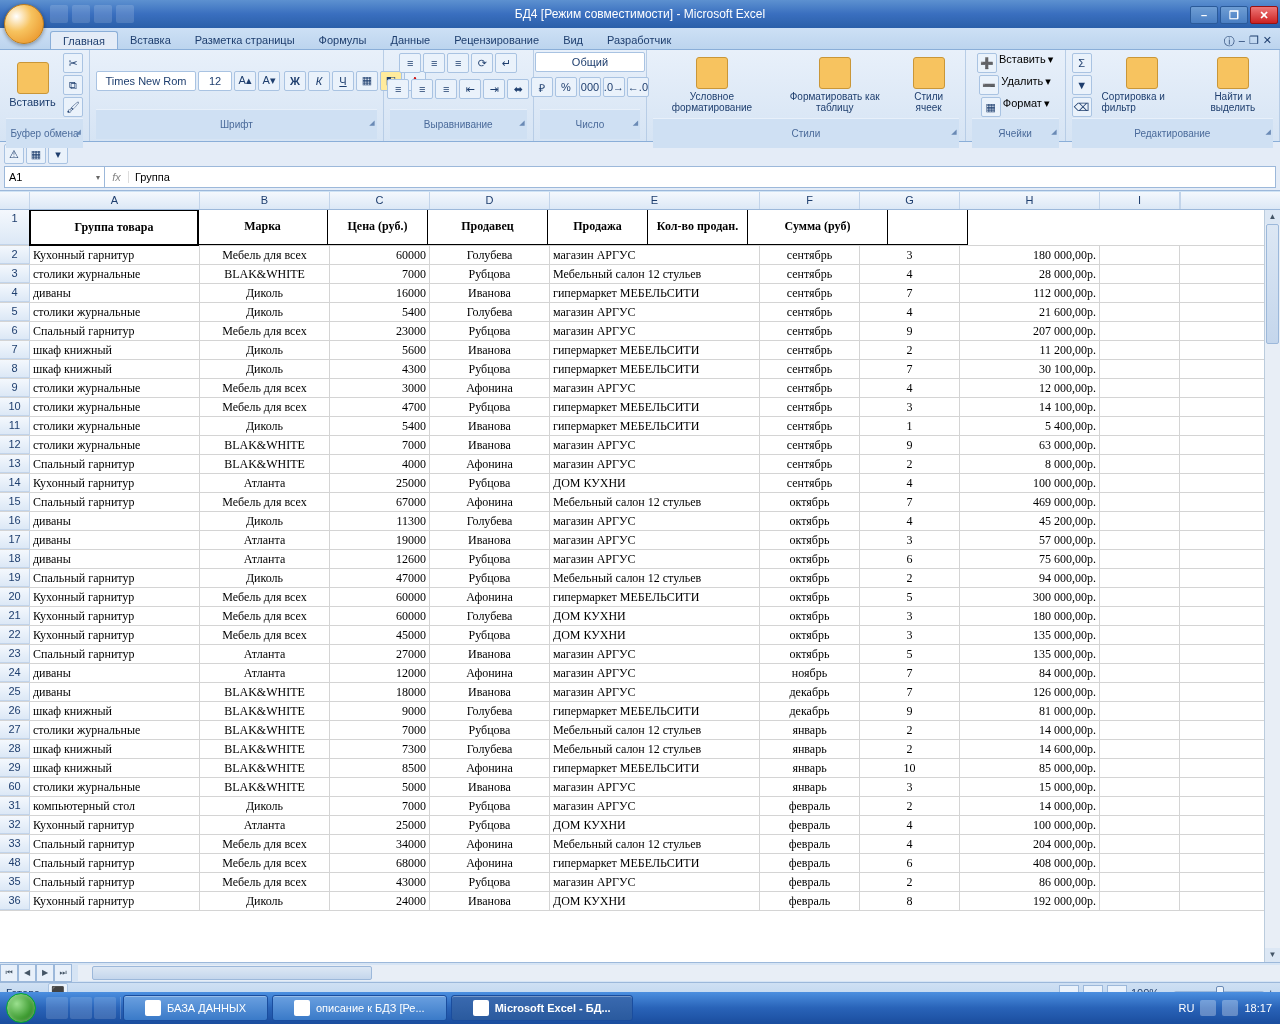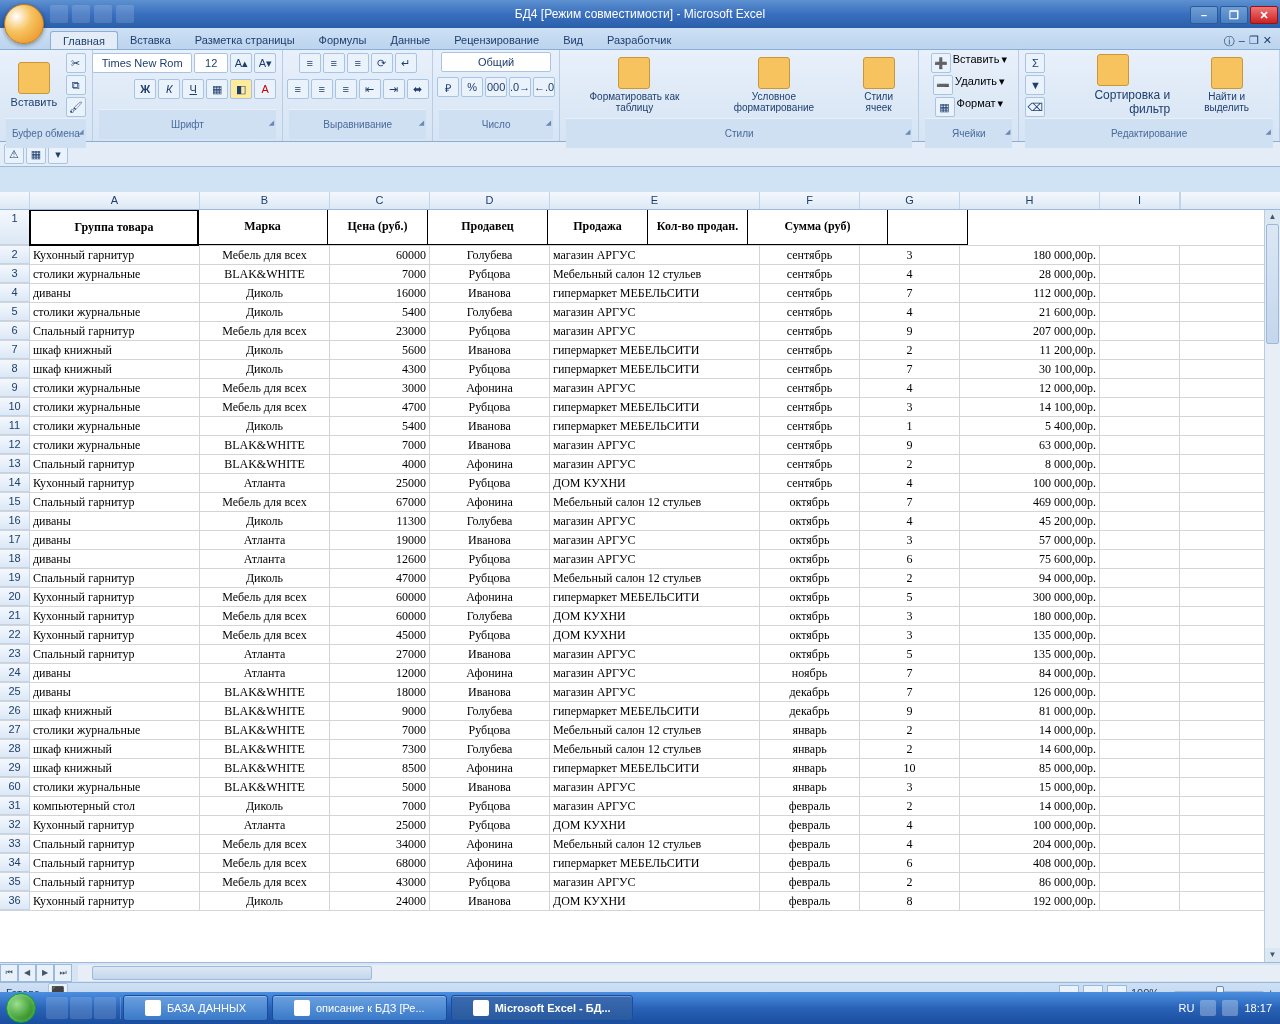--- a/index.html
+++ b/index.html
@@ -139,21 +139,21 @@
         </div>
       <div style="display:flex;flex-direction:column;gap:2px">
         <div class="ico16">✂</div>
         <div class="ico16">⧉</div>
         <div class="ico16">🖌</div>
       </div>
     </div>
     <div class="group-label">Буфер обмена</div>
   </div>
   <div class="group" style="min-width:190px">
-    <div class="group-body" style="flex-direction:column;align-items:flex-end">
+    <div class="group-body" style="align-items:center">
       <div class="smallrow">
         <div class="combo" style="width:100px">Times New Rom</div>
         <div class="combo" style="width:34px">12</div>
         <div class="smallbtn">A▴</div>
         <div class="smallbtn">A▾</div>
       </div>
       <div class="smallrow">
         <div class="smallbtn">
             <b>Ж</b>
           </div>
@@ -200,25 +200,25 @@
         <div class="smallbtn">.0→</div>
         <div class="smallbtn">←.0</div>
       </div>
     </div>
     <div class="group-label">Число</div>
   </div>
   <div class="group" style="min-width:250px">
     <div class="group-body">
       <div class="bigbtn">
           <div class="ico"></div>
-          <span style="text-align:center;font-size:10px">Форматировать как таблицу</span>
+          <span style="text-align:center;font-size:10px">Условное форматирование</span>
         </div>
       <div class="bigbtn">
           <div class="ico"></div>
-          <span style="text-align:center;font-size:10px">Условное форматирование</span>
+          <span style="text-align:center;font-size:10px">Форматировать как таблицу</span>
         </div>
       <div class="bigbtn">
           <div class="ico"></div>
           <span style="text-align:center;font-size:10px">Стили ячеек</span>
         </div>
     </div>
     <div class="group-label">Стили</div>
   </div>
   <div class="group" style="min-width:100px">
     <div class="group-body" style="flex-direction:column;gap:0">
@@ -242,36 +242,41 @@
   </div>
   <div class="group" style="min-width:180px">
     <div class="group-body">
       <div style="display:flex;flex-direction:column;gap:2px">
         <div class="ico16">Σ</div>
         <div class="ico16">▼</div>
         <div class="ico16">⌫</div>
       </div>
       <div class="bigbtn">
           <div class="ico"></div>
-          <span style="font-size:12px;text-align:right">Сортировка и фильтр</span>
+          <span style="font-size:10px;text-align:left">Сортировка и фильтр</span>
         </div>
       <div class="bigbtn">
           <div class="ico"></div>
           <span style="font-size:10px;text-align:center">Найти и выделить</span>
         </div>
     </div>
     <div class="group-label">Редактирование</div>
   </div>
 </div>
 
 <div class="fxbar-wrap">
   <div class="undertabs">
     <div class="ico16">⚠</div>
     <div class="ico16">▦</div>
     <div class="ico16">▾</div>
+  </div>
+  <div class="fxbar">
+    <div class="namebox">A1</div>
+    <div class="fxlabel">fx</div>
+    <div class="fxinput">Группа</div>
   </div>
 </div>
 
 <div class="grid-area">
   <div class="colheads">
     <div class="corner"></div>
     <div id="colheads-holder" style="display:flex">
         <div class="c-A">A</div>
         <div class="c-B">B</div>
         <div class="c-C">C</div>
@@ -673,21 +678,21 @@
         <div class="cell c-B tc">Мебель для всех</div>
         <div class="cell c-C tr">34000</div>
         <div class="cell c-D tc">Афонина</div>
         <div class="cell c-E">Мебельный салон 12 стульев</div>
         <div class="cell c-F tc">февраль</div>
         <div class="cell c-G tc">4</div>
         <div class="cell c-H tr">204 000,00р.</div>
         <div class="cell c-I"></div>
       </div>
       <div class="row">
-        <div class="rowhead">34</div>
+        <div class="rowhead">48</div>
         <div class="cell c-A">Спальный гарнитур</div>
         <div class="cell c-B tc">Мебель для всех</div>
         <div class="cell c-C tr">68000</div>
         <div class="cell c-D tc">Афонина</div>
         <div class="cell c-E">гипермаркет МЕБЕЛЬСИТИ</div>
         <div class="cell c-F tc">февраль</div>
         <div class="cell c-G tc">6</div>
         <div class="cell c-H tr">408 000,00р.</div>
         <div class="cell c-I"></div>
       </div>

